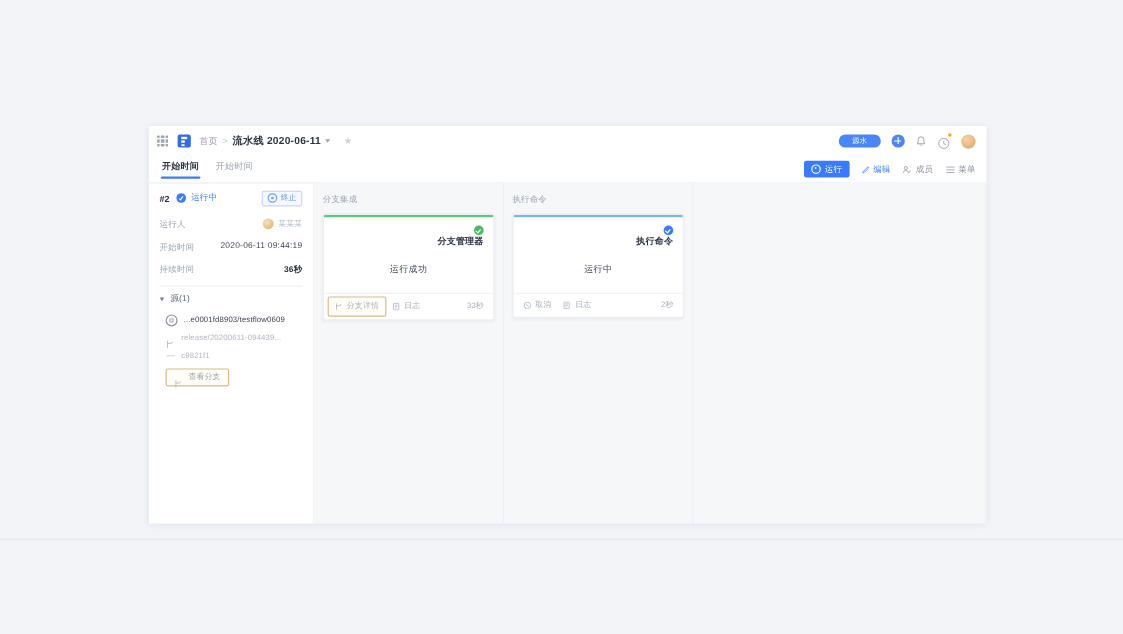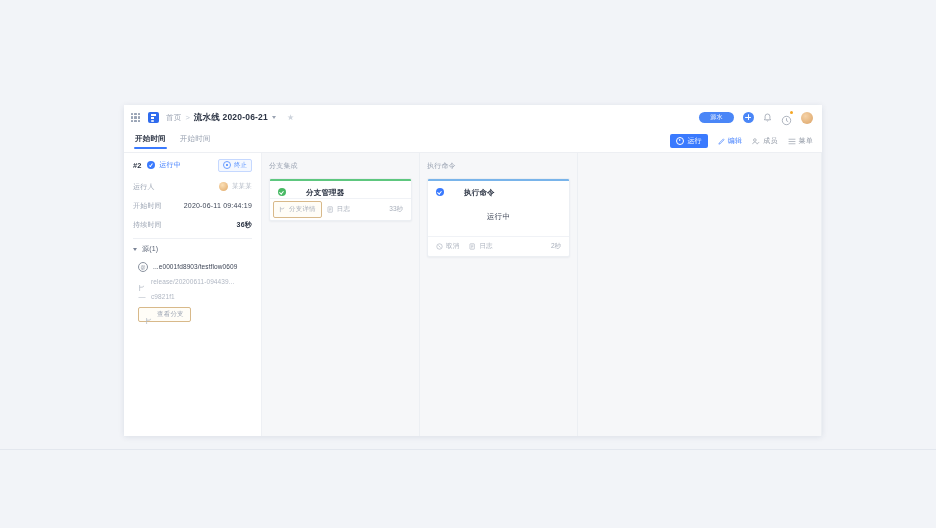--- a/index.html
+++ b/index.html
@@ -90,21 +90,21 @@
 
   
   .stages{flex:1;display:flex;background:#f6f7f9;position:relative;}
   .stage{width:158px;flex:none;border-right:1px solid #eceff3;box-sizing:border-box;padding:8px 7px 0;}
   .stage.empty{flex:1;width:auto;}
   .stage-title{font-size:7px;color:#9aa3b2;letter-spacing:.2px;margin-bottom:7px;}
   .card{background:#fff;border:1px solid #eceff3;border-radius:2px;box-shadow:0 1px 2px rgba(24,40,80,.05);overflow:hidden;}
   .card-top{height:2px;}
   .card-top.ok{background:#5ec77f;}
   .card-top.run{background:#79b4ea;}
-  .card-head{display:flex;align-items:flex-start;gap:20px;padding:7px 8px 0;}
+  .card-head{display:flex;align-items:flex-end;gap:0;padding:7px 8px 0;flex-direction:column;}
   .ic-ok{width:8px;height:8px;border-radius:50%;background:#48b964;position:relative;flex:none;}
   .ic-ok::after{content:"";position:absolute;left:2.3px;top:2.1px;width:1.6px;height:3px;border-right:1.1px solid #fff;border-bottom:1.1px solid #fff;transform:rotate(40deg);}
   .ic-run{width:8px;height:8px;border-radius:50%;background:#3a7afe;position:relative;flex:none;}
   .ic-run::after{content:"";position:absolute;left:2.3px;top:2.1px;width:1.6px;height:3px;border-right:1.1px solid #fff;border-bottom:1.1px solid #fff;transform:rotate(40deg);}
   .card-name{font-size:7.5px;color:#2c3444;font-weight:bold;letter-spacing:.2px;}
   .card-mid{height:38px;display:flex;align-items:center;justify-content:center;font-size:7.5px;color:#3d4556;letter-spacing:.3px;}
   .card-foot{display:flex;align-items:center;gap:10px;border-top:1px solid #f0f2f6;padding:5px 8px;}
   .fitem{display:flex;align-items:center;gap:3px;font-size:6.5px;color:#a8afbb;letter-spacing:.2px;}
   .fitem svg{display:block;}
   .ftime{margin-left:auto;font-size:6.5px;color:#a8afbb;}
@@ -125,21 +125,21 @@
           <i></i>
           <i></i>
           <i></i>
           <i></i>
           <i></i>
           <i></i>
       </span>
       <span class="logo"></span>
       <span class="crumb">首页</span>
       <span class="crumb-sep">&gt;</span>
-      <span class="crumb-title">流水线 2020-06-21</span>
+      <span class="crumb-title">流水线 2020-06-11</span>
       <span class="caret"></span>
       <span class="star">★</span>
 
       <div class="topbar-right">
         <span class="pill">源水</span>
         <span class="round-blue"></span>
         <span class="bell">
           <svg width="9" height="10" viewBox="0 0 9 10">
               <path d="M4.5 1a2.4 2.4 0 0 0-2.4 2.4v2.1L1.4 6.8h6.2L6.9 5.5V3.4A2.4 2.4 0 0 0 4.5 1z" fill="none" stroke="#8e96a5" stroke-width=".7"></path>
               <path d="M3.7 7.6a.9.9 0 0 0 1.6 0" fill="none" stroke="#8e96a5" stroke-width=".7"></path>
@@ -259,20 +259,21 @@
       <div class="stages">
 
         <div class="stage">
           <div class="stage-title">分支集成</div>
           <div class="card">
             <div class="card-top ok"></div>
             <div class="card-head">
               <span class="ic-ok"></span>
               <span class="card-name">分支管理器</span>
             </div>
+            <div class="card-mid">运行成功</div>
             <div class="card-foot">
               <span class="fitem hl-box">
                 <svg width="7" height="7" viewBox="0 0 8 8">
                     <path d="M1.6 1v6M1.6 3.2h2.6a1.4 1.4 0 0 0 1.4-1.4" fill="none" stroke="#a8afbb" stroke-width=".7"></path>
                   </svg>
                 <span>分支详情</span>
               </span>
               <span class="fitem">
                 <svg width="7" height="7" viewBox="0 0 8 8">
                     <rect x="1.1" y=".9" width="5" height="6.2" rx=".6" fill="none" stroke="#a8afbb" stroke-width=".7"></rect>

